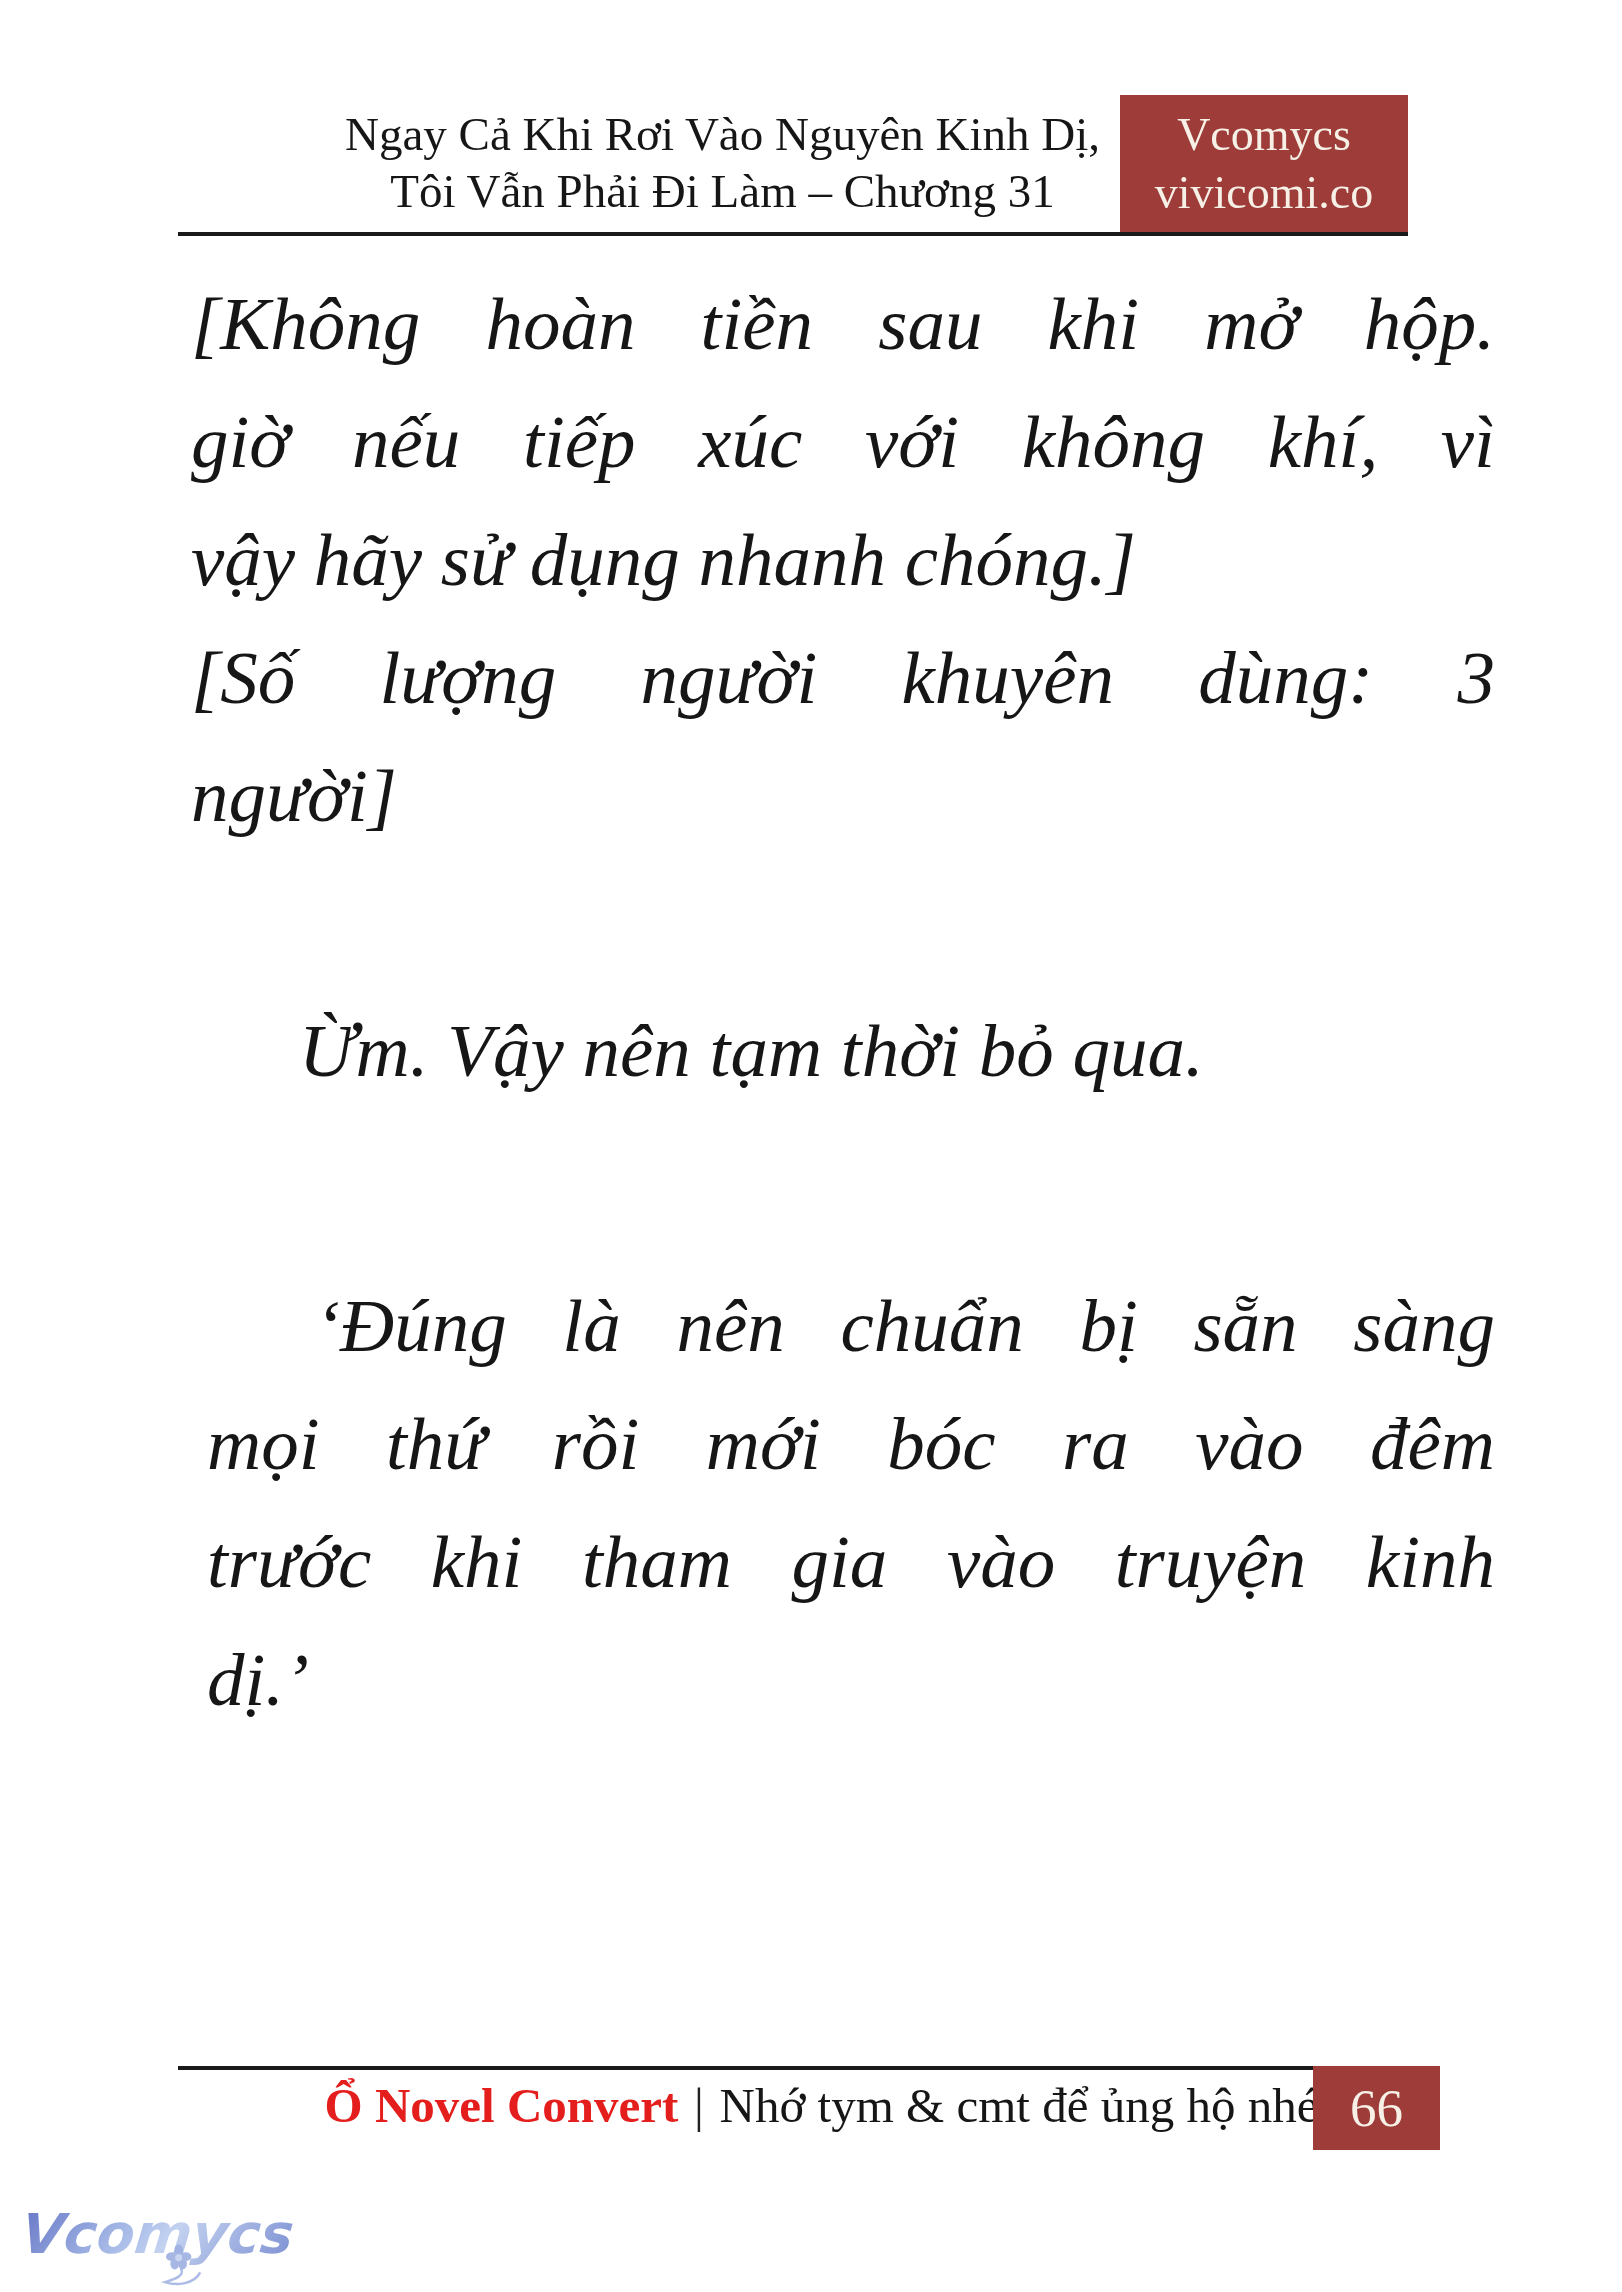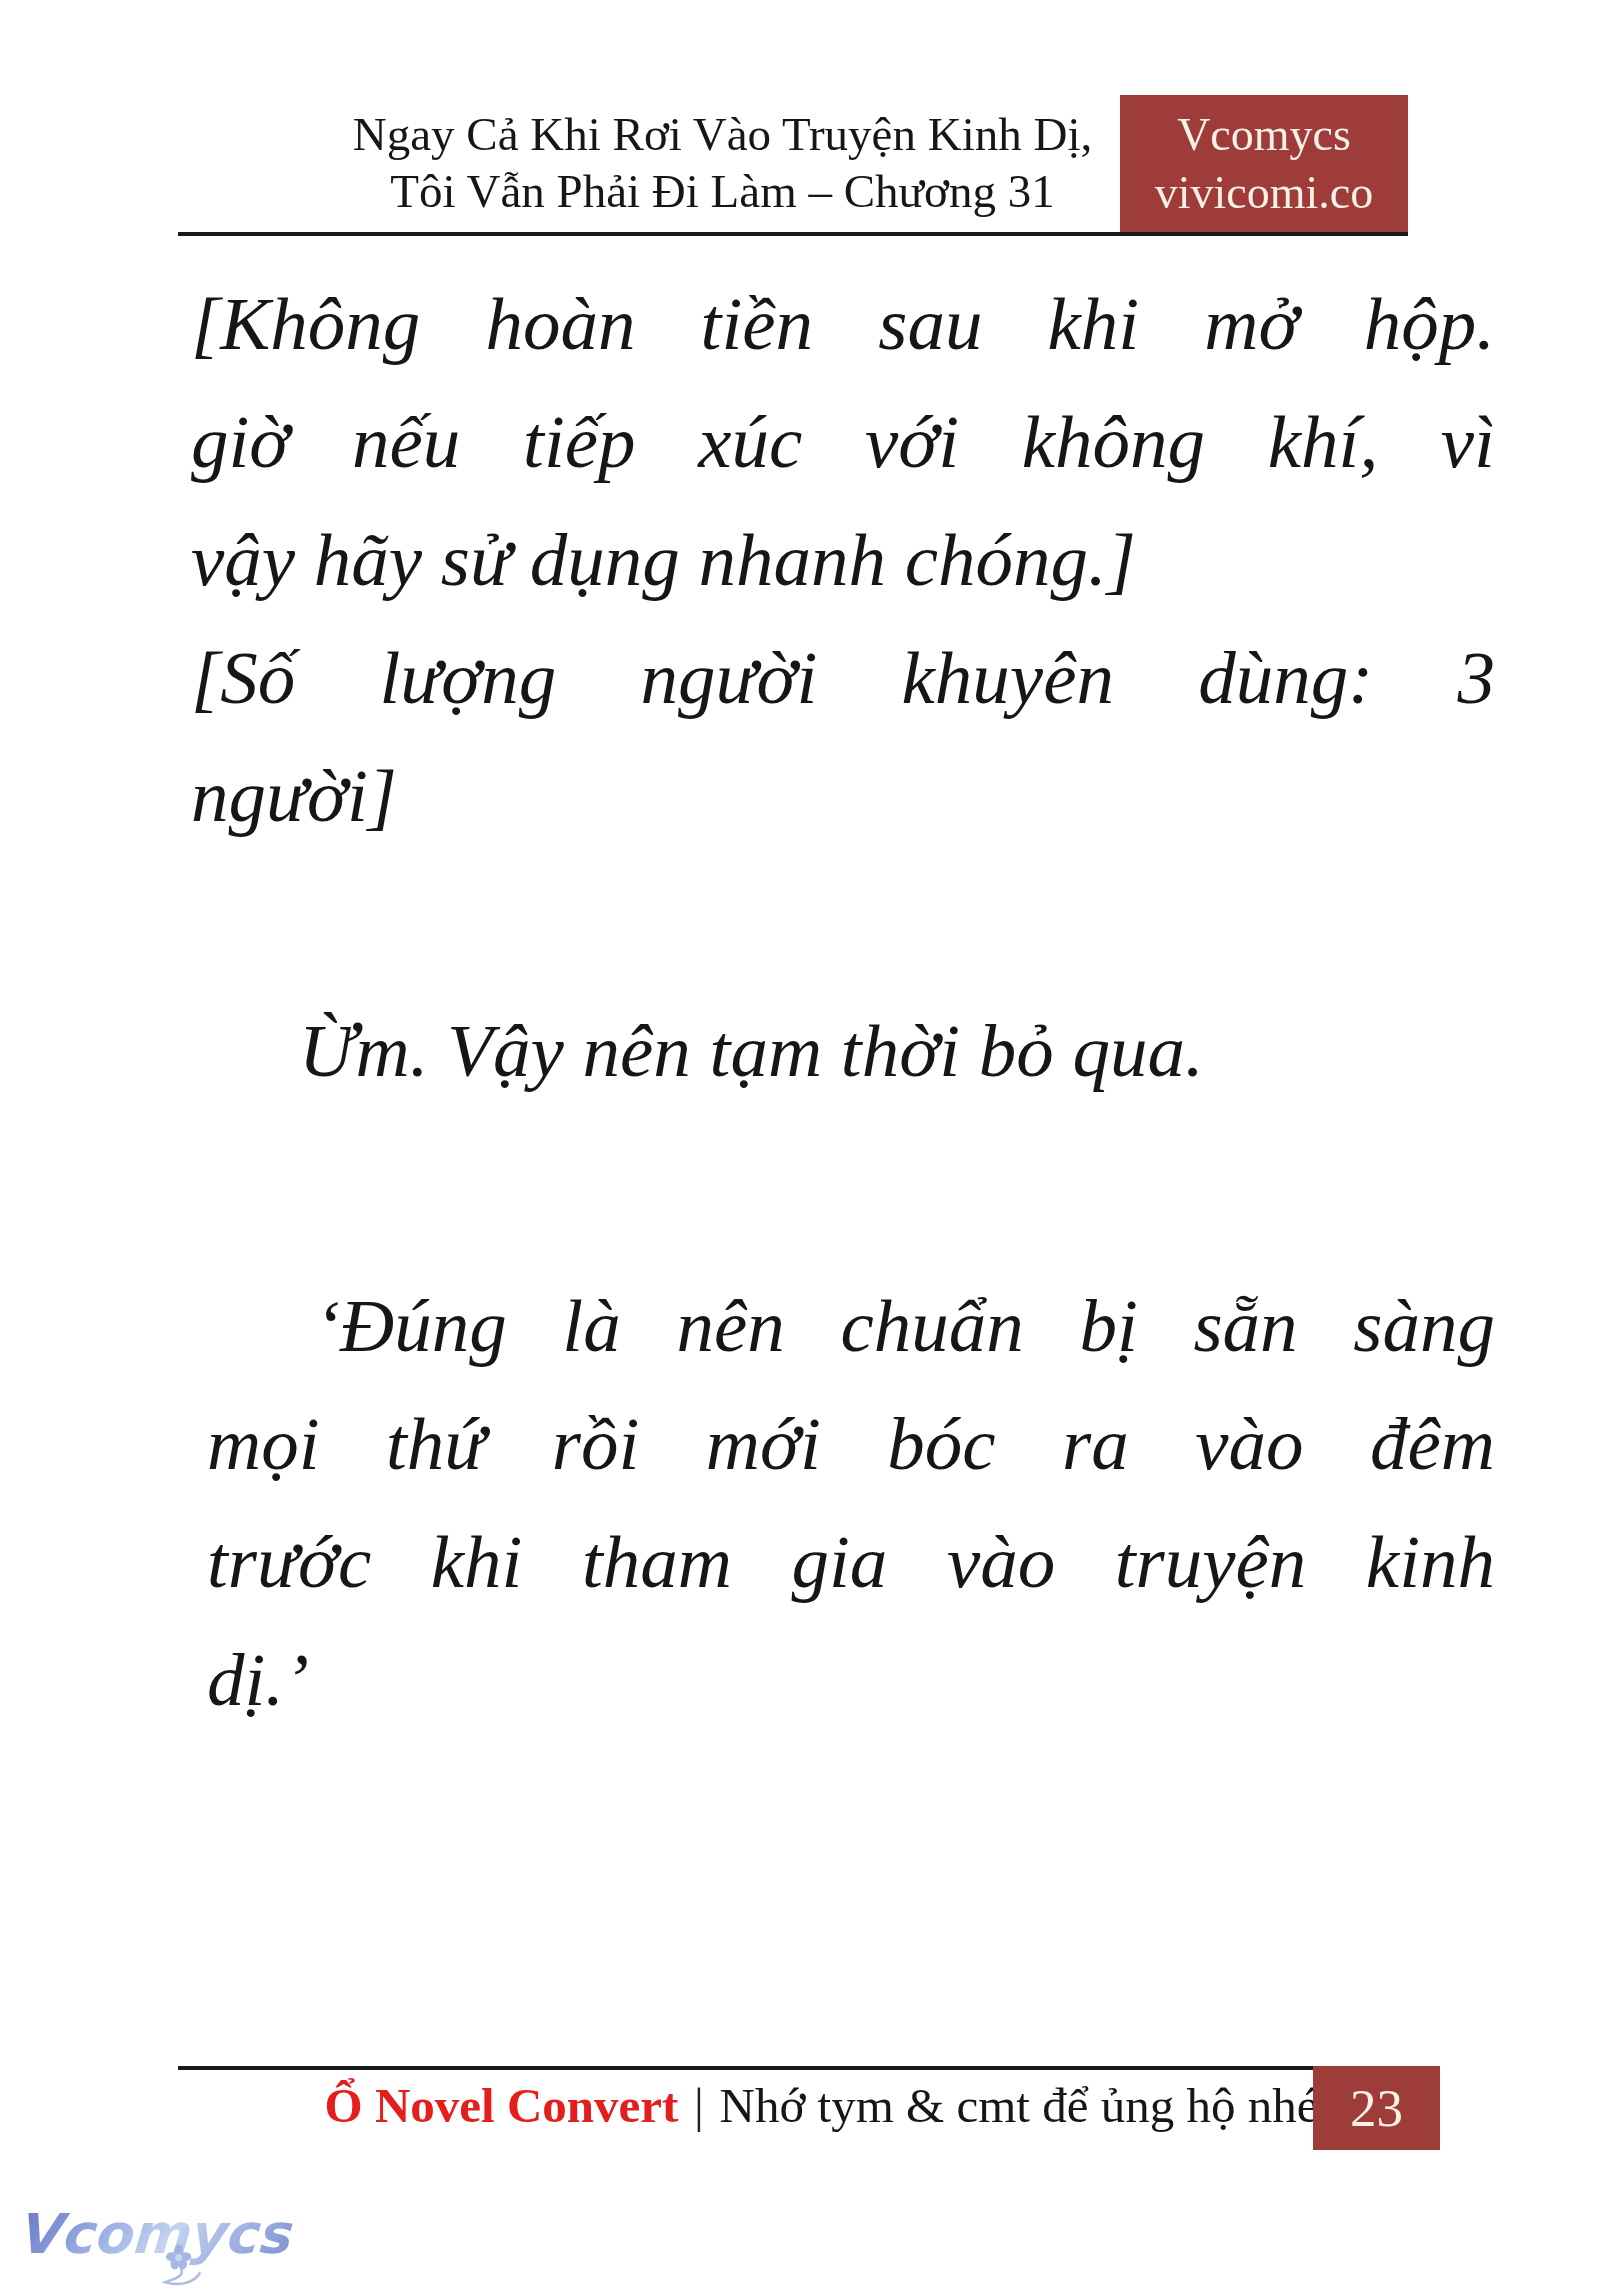--- a/index.html
+++ b/index.html
@@ -129,21 +129,21 @@
     pointer-events: none;
   }
 </style>
 </head>
 <body>
 
 <div class="page">
 
   <div class="header">
     <div class="header-title">
-      <div>Ngay Cả Khi Rơi Vào Truyện Kinh Dị,</div>
+      <div>Ngay Cả Khi Rơi Vào Nguyên Kinh Dị,</div>
       <div>Tôi Vẫn Phải Đi Làm – Chương 31</div>
     </div>
     <div class="header-badge" style="background-color: rgb(157, 60, 56);">
       <div>Vcomycs</div>
       <div>vivicomi.co</div>
     </div>
   </div>
 
   <div class="page-body">
 
@@ -169,21 +169,21 @@
       <div class="bline last">dị.’</div>
     </div>
 
   </div>
 
   <div class="footer">
     <div class="footer-inner">
       <span class="footer-brand" style="color: rgb(228, 30, 29);">Ổ Novel Convert</span><span class="footer-sep">|</span><span class="footer-message">Nhớ tym &amp; cmt để ủng hộ nhé</span>
     </div>
     <div class="footer-badge" style="background-color: rgb(157, 60, 56);">
-      <span>23</span>
+      <span>66</span>
     </div>
   </div>
 
   <div class="watermark">
     <span class="watermark-text">Vcomycs</span>
     <svg class="watermark-flower" viewBox="0 0 60 48" xmlns="http://www.w3.org/2000/svg">
       <g fill="#9db0e0" opacity="0.9">
         <ellipse cx="22" cy="8" rx="4.5" ry="6.5"></ellipse>
         <ellipse cx="15" cy="14" rx="6" ry="4.5"></ellipse>
         <ellipse cx="29" cy="14" rx="6" ry="4.5"></ellipse>

